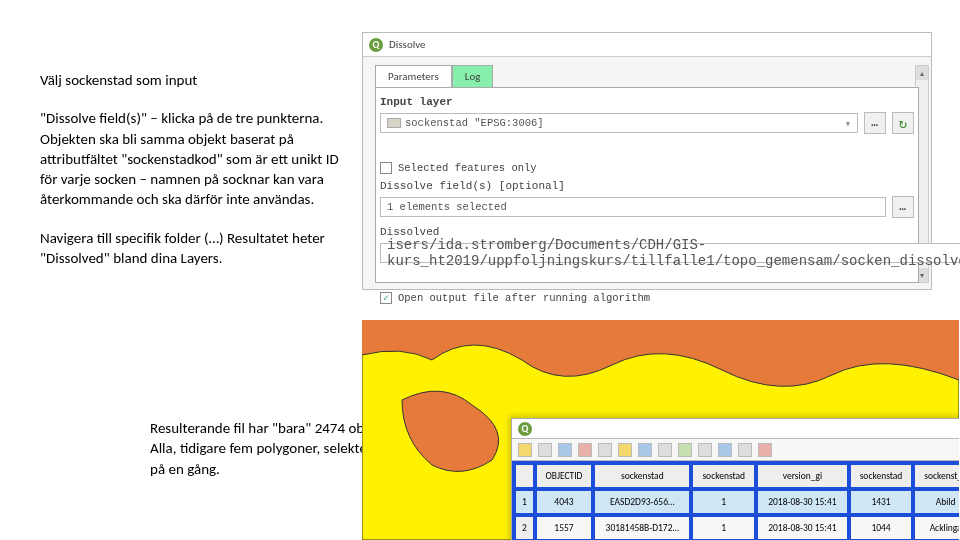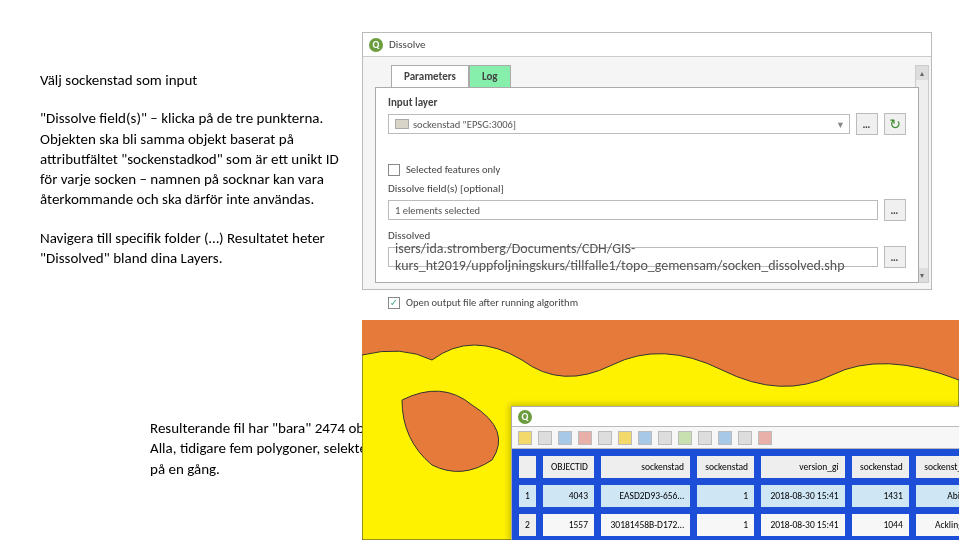--- a/index.html
+++ b/index.html
@@ -4,24 +4,24 @@
 <style>
   * { box-sizing: border-box; margin: 0; padding: 0; }
   body { width: 960px; height: 540px; font-family: Calibri, Arial, sans-serif; background: #fff; color: #000; position: relative; overflow: hidden; }
   .slide { position: absolute; inset: 0; }
   .left-text { position: absolute; left: 40px; top: 70px; width: 310px; font-size: 15px; line-height: 1.35; }
   .left-text p { margin-bottom: 18px; }
   .indent-text { position: absolute; left: 150px; top: 418px; width: 250px; font-size: 15px; line-height: 1.35; }
   .dialog { position: absolute; left: 362px; top: 32px; width: 570px; height: 258px; background: #f5f5f5; border: 1px solid #bbb; font-size: 11px; color: #444; }
   .dialog-title { position: absolute; left: 0; top: 0; right: 0; height: 24px; background: #fff; border-bottom: 1px solid #ccc; display: flex; align-items: center; padding-left: 6px; gap: 6px; }
   .q-icon { width: 14px; height: 14px; border-radius: 50%; background: #6b9c3d; display: flex; align-items: center; justify-content: center; color: #fff; font-weight: bold; font-size: 10px; }
-  .tabs { position: absolute; top: 32px; left: 28px; display: flex; gap: 0; font-weight: bold; }
+  .tabs { position: absolute; top: 32px; left: 12px; display: flex; gap: 0; }
   .tab { border: 1px solid #aaa; border-bottom: none; padding: 4px 12px; background: #86efac; font-size: 11px; }
   .tab.active { background: #fff; }
-  .param-area { position: absolute; top: 54px; left: 12px; right: 12px; bottom: 6px; background: #fff; border: 1px solid #aaa; padding: 8px 12px; }
+  .param-area { position: absolute; top: 54px; left: 12px; right: 12px; bottom: 6px; background: #fff; border: 1px solid #aaa; padding: 8px 4px; font-family: Liberation Mono, monospace; }
   .param-label { font-weight: bold; font-size: 11px; margin-bottom: 4px; }
   .field-row { display: flex; align-items: center; gap: 6px; margin-bottom: 8px; }
   .field { flex: 1; border: 1px solid #bbb; background: #fff; padding: 3px 6px; font-size: 10.5px; color: #555; display: flex; align-items: center; gap: 4px; height: 20px; }
   .mini-btn { width: 22px; height: 22px; border: 1px solid #bbb; background: #f0f0f0; display: flex; align-items: center; justify-content: center; font-size: 11px; }
   .green-arrows { color: #3a8a2a; font-size: 14px; }
   .dots-btn { font-weight: bold; letter-spacing: 1px; }
   .chk-row { display: flex; align-items: center; gap: 6px; font-size: 10.5px; margin-bottom: 6px; margin-top: 28px; }
   .chk { width: 12px; height: 12px; border: 1px solid #888; background: #fff; display: inline-flex; align-items: center; justify-content: center; }
   .chk.on::after { content: "✓"; font-size: 10px; color: #4a8; }
   .layer-icon { width: 14px; height: 10px; background: #d8d4c8; border: 1px solid #aaa; }
@@ -29,21 +29,21 @@
   .scroll-up, .scroll-down { position: absolute; left: 0; right: 0; height: 14px; background: #ddd; display: flex; align-items: center; justify-content: center; font-size: 8px; color: #666; }
   .scroll-up { top: 0; } .scroll-down { bottom: 0; }
   .map { position: absolute; left: 362px; top: 320px; width: 597px; height: 220px; background: #e57a3a; overflow: hidden; }
   .map svg { position: absolute; inset: 0; }
   .attr-table { position: absolute; right: -22px; bottom: -4px; width: 470px; background: #f7f7f7; border: 1px solid #aaa; font-size: 10px; box-shadow: -2px -2px 6px rgba(0,0,0,.2); }
   .attr-title { height: 20px; display: flex; align-items: center; padding: 0 6px; gap: 6px; border-bottom: 1px solid #bbb; background: #fff; }
   .attr-toolbar { height: 22px; display: flex; align-items: center; padding: 0 6px; gap: 6px; border-bottom: 1px solid #bbb; }
   .t-ico { width: 14px; height: 14px; background: #ddd; border: 1px solid #bbb; }
   .t-ico.y { background: #f3d96b; } .t-ico.b { background: #a8c8e8; } .t-ico.r { background: #e8b0a8; } .t-ico.g { background: #c8e0b0; }
   table.at { width: 100%; border-collapse: collapse; font-size: 9.5px; }
-  table.at th, table.at td { border: 7px solid #1d4ed8; padding: 5px 6px; text-align: right; white-space: nowrap; }
+  table.at th, table.at td { border: 4px solid #1d4ed8; padding: 5px 6px; text-align: center; white-space: nowrap; }
   table.at th { background: #eee; font-weight: normal; }
   tr.sel td { background: #cfe6f5; }
   th.rownum, td.rownum { width: 18px; text-align: center; background: #eee; }
 </style>
 </head>
 <body>
 
 <div class="slide">
 
   <div class="left-text">

